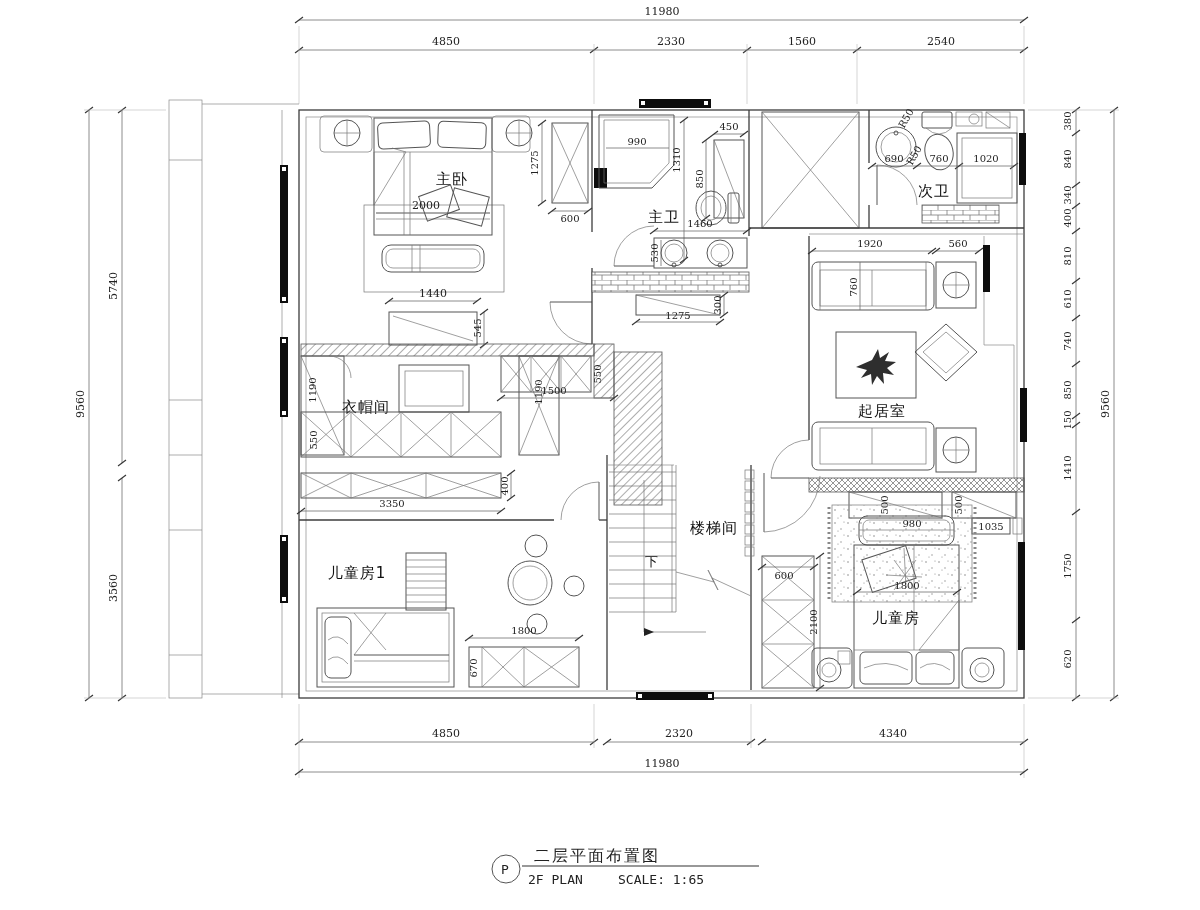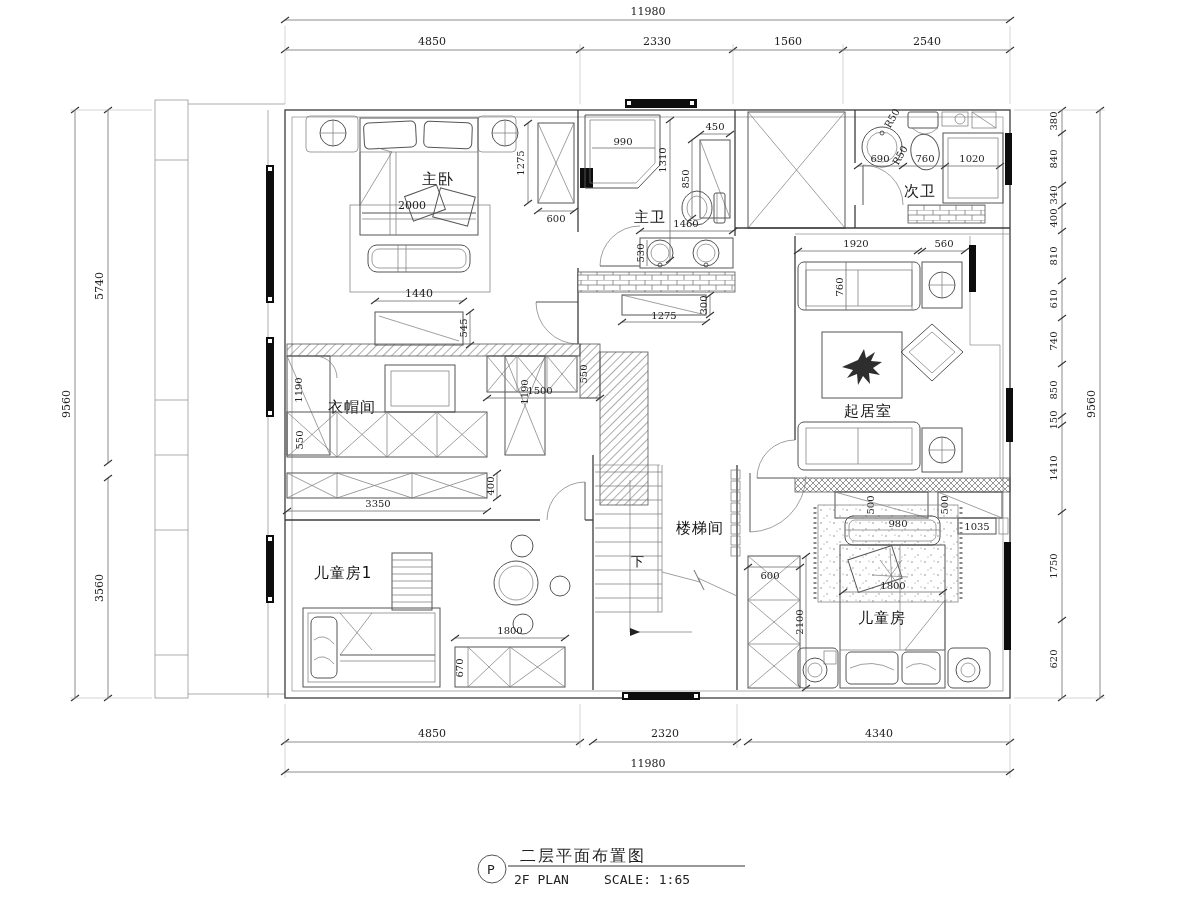--- a/index.html
+++ b/index.html
@@ -1,17 +1,17 @@
 <!DOCTYPE html>
 <html><head>
 <meta charset="utf-8">
 <style>
   html,body{margin:0;padding:0;background:#fff;}
   #stage{position:relative;width:1176px;height:910px;background:#fff;overflow:hidden;
-         font-family:"DejaVu Sans",sans-serif;}
+         font-family:"DejaVu Sans",sans-serif;margin-left:14px;}
   svg{position:absolute;left:0;top:0;}
   .wall{stroke:#3c3c3c;stroke-width:1.3;fill:none;}
   .wall2{stroke:#8a8a8a;stroke-width:.7;fill:none;}
   .fur{stroke:#555;stroke-width:1;fill:none;}
   .furl{stroke:#777;stroke-width:.7;fill:none;}
   .dimln{stroke:#6e6e6e;stroke-width:.8;fill:none;}
   .ext{stroke:#b9b9b9;stroke-width:.6;fill:none;}
   .tick{stroke:#333;stroke-width:1.1;}
   text{fill:#222;}
   .dimtx{font-family:"DejaVu Serif",serif;font-size:11px;text-anchor:middle;}

